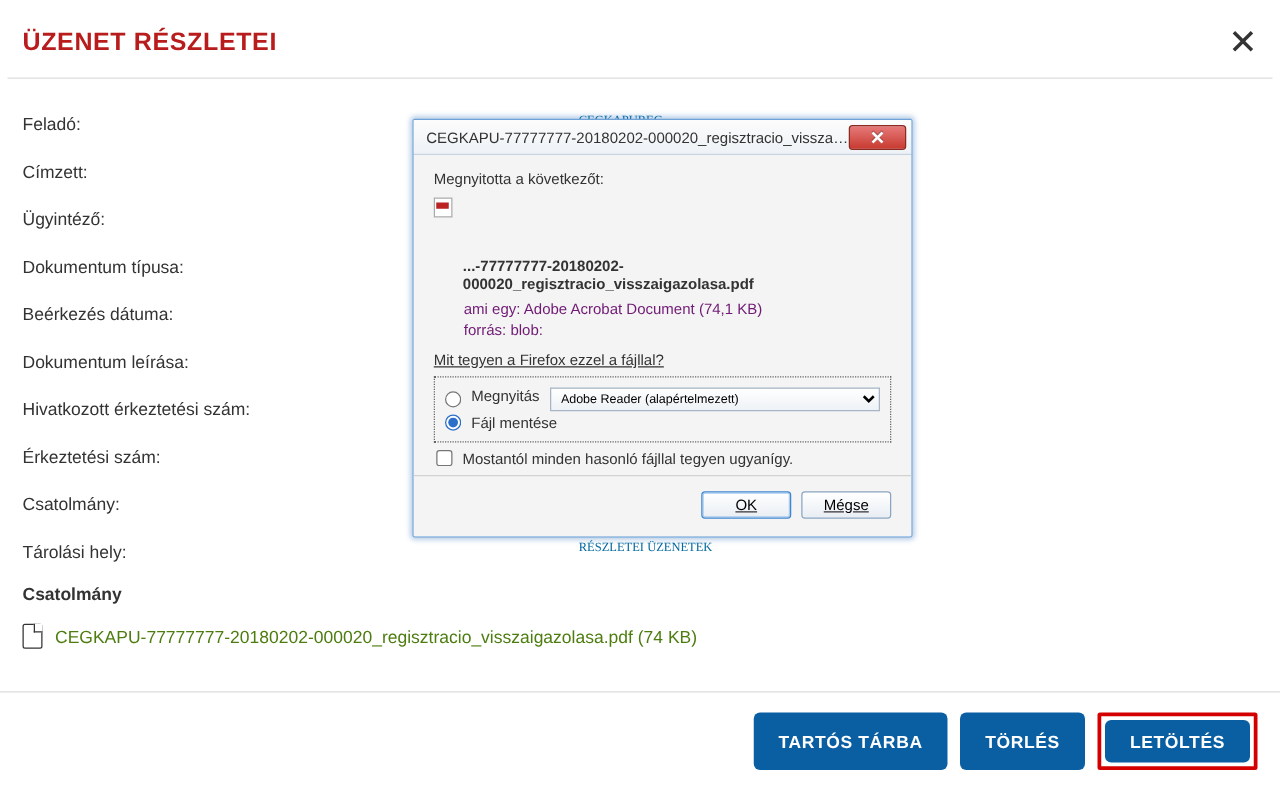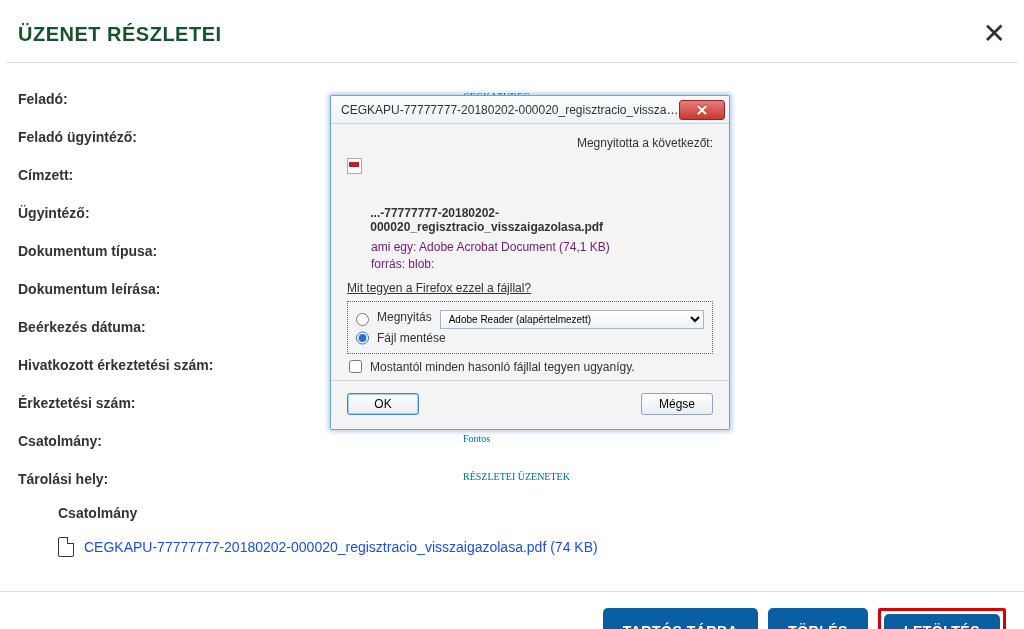--- a/index.html
+++ b/index.html
@@ -1,103 +1,99 @@
 <!DOCTYPE html>
 <html><head>
 <meta charset="utf-8">
 <style>
   * { box-sizing: border-box; margin: 0; padding: 0; font-family: "Segoe UI", Tahoma, Arial, sans-serif; }
   body { width: 1024px; height: 629px; background: #fff; color: #333; font-size: 14px; position: relative; }
 
   
   .hdr { display: flex; justify-content: space-between; align-items: center; padding: 20px 18px 14px 18px; }
-  .hdr h1 { font-size: 20px; font-weight: 600; letter-spacing: .5px; color: #14532d; }
+  .hdr h1 { font-size: 20px; font-weight: 600; letter-spacing: .5px; color: #b91c1c; }
   .hdr .close { font-size: 28px; line-height: 1; cursor: pointer; }
   .divider { height: 1px; background: #ddd; margin: 0 6px; }
 
   
   .rows { padding: 20px 18px 0 18px; }
   .row { display: flex; padding: 8px 0 14px 0; }
-  .row .key { width: 445px; font-weight: 700; color: #333; font-size: 14px; }
+  .row .key { width: 445px; font-weight: 400; color: #333; font-size: 14px; }
   .row .val { color: #0369a1; font-size: 10px; font-family: Liberation Serif, serif; }
   .sect-label { font-weight: 700; padding: 4px 0 10px 0; }
 
   
-  .attach { padding: 0 18px 10px 18px; margin-left: 40px; }
+  .attach { padding: 0 18px 10px 18px; }
   .attach-row { display: flex; align-items: center; gap: 10px; padding: 6px 0 24px 0; }
   .file-ico { width: 16px; height: 20px; border: 1.5px solid #333; border-radius: 2px; position: relative; }
   .file-ico::after { content: ""; position: absolute; top: -1px; right: -1px; width: 6px; height: 6px; border-left: 1.5px solid #333; border-bottom: 1.5px solid #333; background: #fff; }
-  .attach-name { color: #1d4ed8; font-size: 14px; }
+  .attach-name { color: #4d7c0f; font-size: 14px; }
 
   
   .footer { border-top: 1px solid #ddd; padding: 16px 18px; display: flex; justify-content: flex-end; gap: 10px; }
   .btn { background: #0a5fa3; color: #fff; border: none; border-radius: 5px; padding: 9px 20px; font-size: 14px; font-weight: 700; letter-spacing: .5px; cursor: pointer; }
   .highlight { border: 3px solid #d40000; padding: 3px; border-radius: 2px; display: inline-block; }
   .highlight .btn { margin: 0; }
 
   
   .dlg-wrap { position: absolute; left: 330px; top: 95px; width: 400px; border: 1px solid #6fa3d8; border-radius: 2px; box-shadow: 0 0 4px 2px rgba(60,120,190,.35); background: #fff; }
   .dlg-titlebar { height: 28px; background: linear-gradient(#fcfcfc,#eef2f6); border-bottom: 1px solid #c7d3e0; display: flex; align-items: center; padding: 0 0 0 10px; font-size: 12px; color: #333; }
   .dlg-titlebar span { flex: 1; white-space: nowrap; overflow: hidden; text-overflow: ellipsis; }
   .dlg-closebox { width: 46px; height: 20px; margin-right: 4px; background: linear-gradient(#e67a7a,#c83a30); border: 1px solid #8a2a22; border-radius: 3px; display: flex; align-items: center; justify-content: center; color: #fff; font-size: 12px; cursor: pointer; }
   .dlg-closebox svg { filter: drop-shadow(0 -1px 0 rgba(0,0,0,.3)); }
   .dlg-body { padding: 12px 16px 4px 16px; background: #f4f4f4; font-size: 12px; color: #333; }
-  .dlg-line { margin-bottom: 8px; text-align: right; }
+  .dlg-line { margin-bottom: 8px; }
   .dlg-file { display: flex; align-items: flex-start; gap: 8px; margin-bottom: 6px; }
   .pdf-ico { width: 16px; height: 16px; background: #fff; border: 1px solid #aaa; position: relative; }
   .pdf-ico::before { content: ""; position: absolute; left: 1px; top: 3px; width: 10px; height: 5px; background: #b22; }
   .dlg-file b { font-size: 12px; margin-top: 48px; }
   .dlg-sub { margin-left: 24px; font-size: 12px; color: #701a75; margin-bottom: 3px; }
   .dlg-question { margin: 10px 0 6px 0; font-size: 12px; text-decoration: underline; }
   .opt-group { border: 1px dotted #666; padding: 6px 8px; margin-bottom: 6px; }
   .opt-row { display: flex; gap: 8px; margin: 2px 0; font-size: 12px; }
   .opt-row input[type=radio] { accent-color: #2a6fc9; }
   .opt-select { flex: 1; border: 1px solid #a7b5c6; background: linear-gradient(#fff,#eef2f6); font-size: 10px; padding: 2px 4px; }
   .chk-row { display: flex; align-items: flex-start; gap: 8px; font-size: 12px; margin: 4px 0 6px 0; padding-left: 2px; }
   .dlg-sep { height: 1px; background: #d2d2d2; margin: 4px -16px; }
-  .dlg-actions { display: flex; justify-content: space-between; gap: 8px; padding: 8px 0 10px 0; }
+  .dlg-actions { display: flex; justify-content: flex-end; gap: 8px; padding: 8px 0 10px 0; text-decoration: underline; }
   .win-btn { min-width: 72px; padding: 3px 10px; font-size: 12px; background: linear-gradient(#fff,#e9eef4); border: 1px solid #8aa5c2; border-radius: 3px; cursor: pointer; }
   .win-btn.primary { border: 1px solid #3e87cf; box-shadow: 0 0 0 1px #a8ccee inset; }
 </style>
 </head>
 <body>
 
 <div class="hdr">
   <h1>ÜZENET RÉSZLETEI</h1>
   <div class="close">✕</div>
 </div>
 <div class="divider"></div>
 
 <div class="rows">
   <div class="row">
     <div class="key">Feladó:</div>
     <div class="val">CEGKAPUREG</div>
   </div>
   <div class="row">
-    <div class="key">Feladó ügyintéző:</div>
-    <div class="val"></div>
-  </div>
-  <div class="row">
     <div class="key">Címzett:</div>
     <div class="val"></div>
   </div>
   <div class="row">
     <div class="key">Ügyintéző:</div>
     <div class="val"></div>
   </div>
   <div class="row">
     <div class="key">Dokumentum típusa:</div>
     <div class="val"></div>
   </div>
   <div class="row">
-    <div class="key">Dokumentum leírása:</div>
+    <div class="key">Beérkezés dátuma:</div>
     <div class="val"></div>
   </div>
   <div class="row">
-    <div class="key">Beérkezés dátuma:</div>
+    <div class="key">Dokumentum leírása:</div>
     <div class="val"></div>
   </div>
   <div class="row">
     <div class="key">Hivatkozott érkeztetési szám:</div>
     <div class="val"></div>
   </div>
   <div class="row">
     <div class="key">Érkeztetési szám:</div>
     <div class="val"></div>
   </div>

